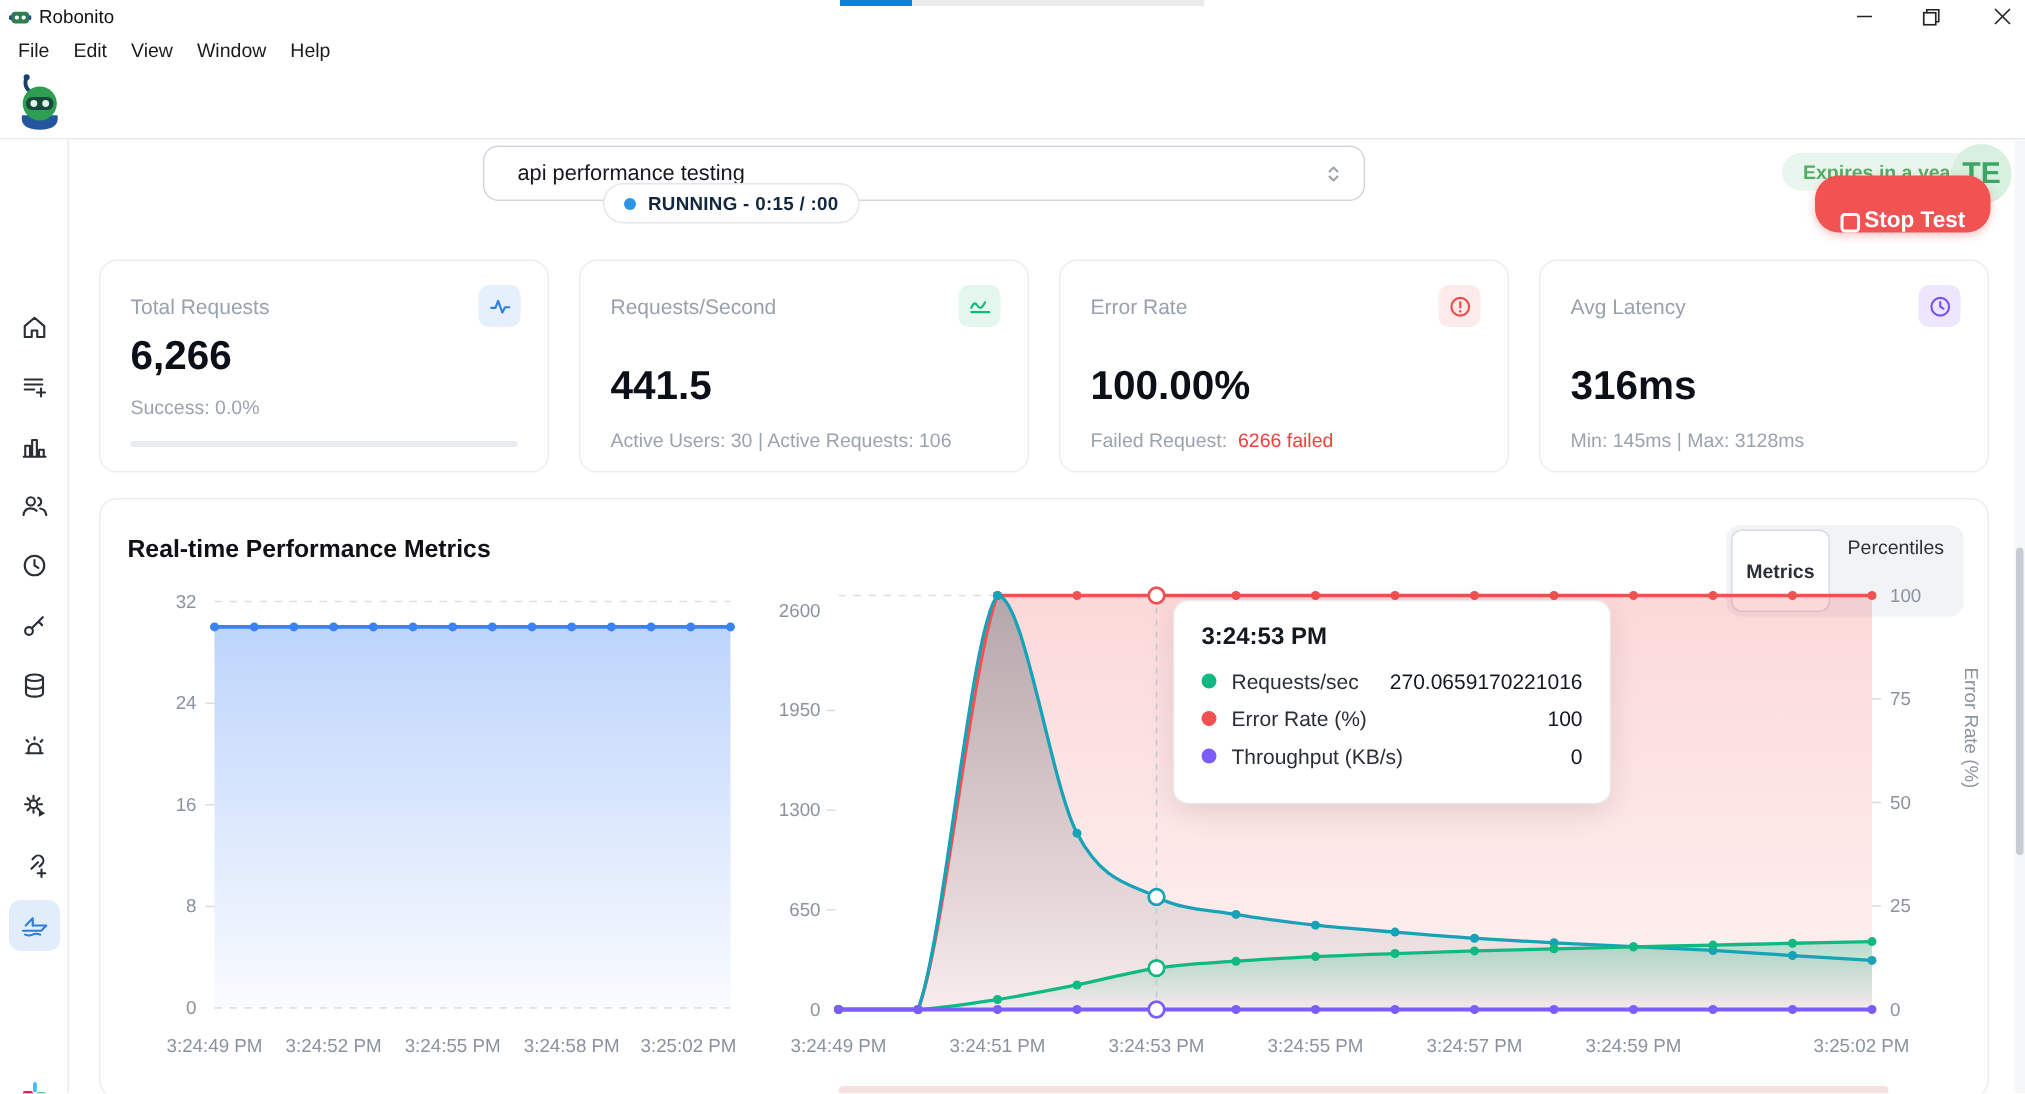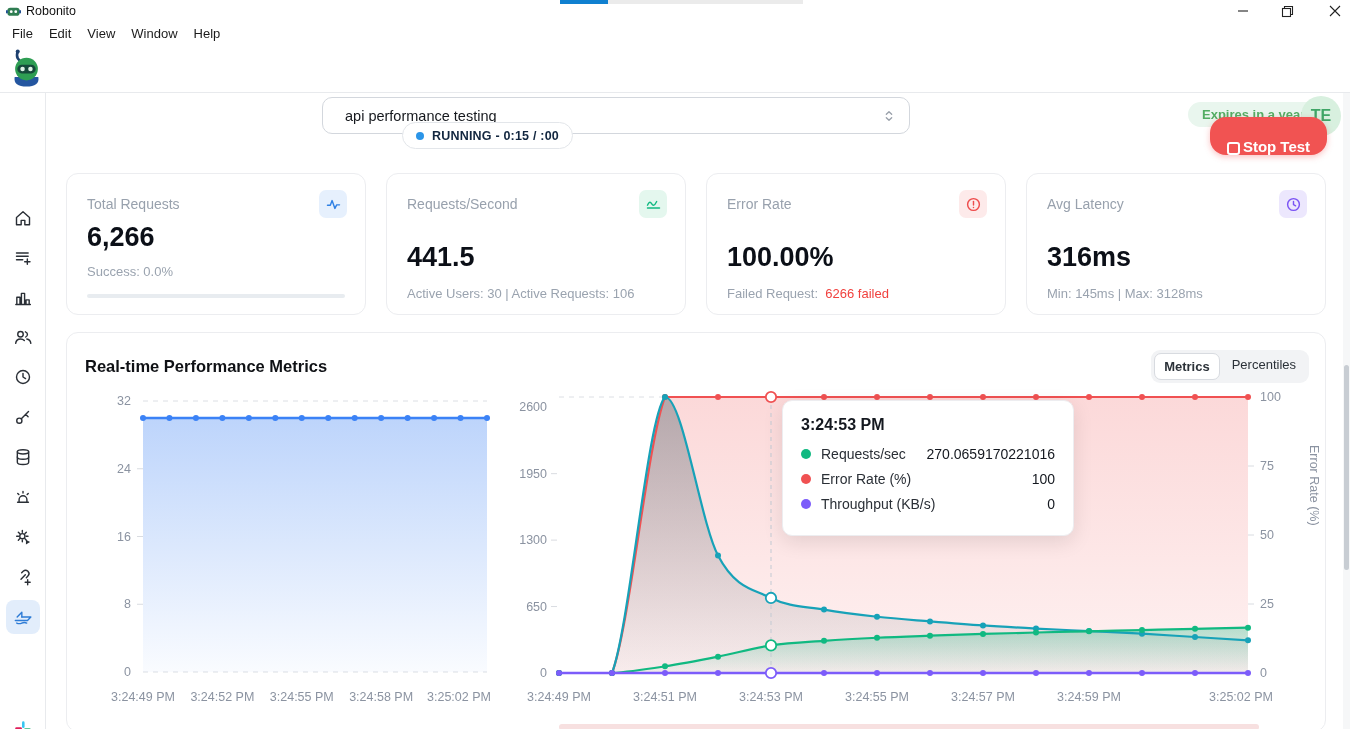--- a/index.html
+++ b/index.html
@@ -14,21 +14,21 @@
   .tb-progress-fill{width:48px;height:4px;background:#1080d0}
   .tb-btn{position:absolute;top:0;width:30px;height:22px;display:flex;align-items:center;justify-content:center;cursor:pointer}
   
   .menubar{position:absolute;left:4px;top:22px;height:23px;display:flex;align-items:center}
   .menu-item{padding:0 8px;font-size:13px;color:#1b1b1b;line-height:23px;cursor:pointer}
   
   .appheader{position:absolute;left:0;top:45px;width:1350px;height:48px;background:#fff;border-bottom:1px solid #e8eaed}
   .project-select{position:absolute;left:322px;top:52px;width:588px;height:37px;border:1px solid #d3d7dd;border-radius:10px;background:#fff;display:flex;align-items:center;padding:0 22px;font-size:14.5px;color:#15181d;cursor:pointer}
   .updown{position:absolute;right:12px;top:10px}
   .license{position:absolute;left:1188px;top:57px;height:25px;border-radius:13px;background:#e9f6ee;color:#53ad63;font-size:13px;font-weight:bold;display:flex;align-items:center;padding:0 14px}
-  .avatar{position:absolute;left:1301px;top:51px;width:40px;height:40px;border-radius:50%;background:#d8f0df;color:#3fa566;font-size:16px;font-weight:bold;display:flex;align-items:center;justify-content:center;cursor:pointer}
+  .avatar{position:absolute;left:1301px;top:51px;width:40px;height:40px;border-radius:50%;background:#d8f0df;color:#3fa566;font-size:20px;font-weight:bold;display:flex;align-items:center;justify-content:center;cursor:pointer}
   
   .sidebar{position:absolute;left:0;top:93px;width:46px;height:636px;background:#fff;border-right:1px solid #e8eaed}
   .side-item{position:absolute;left:6px;width:34px;height:34px;display:flex;align-items:center;justify-content:center;border-radius:8px;cursor:pointer}
   .side-item.active{background:#e2edfb}
   .side-item.active svg.ic{stroke:#2e7cd6}
   
   .title-box{position:absolute;left:58px;top:113px;height:46px;border:3px solid #e01f1f;display:flex;align-items:center;padding:0 14px;font-size:23px;font-weight:bold;color:#0a0a0a;background:#fff}
   .run-badge{position:absolute;left:402px;top:122px;height:27px;border:1px solid #e3e6ea;border-radius:14px;background:#fff;display:flex;align-items:center;padding:0 13px;gap:8px}
   .run-dot{width:8px;height:8px;border-radius:50%;background:#2b95e8}
   .run-text{font-size:12.5px;font-weight:bold;color:#12263f;letter-spacing:.2px}
@@ -41,21 +41,21 @@
   .card-value{position:absolute;left:20px;font-size:27px;font-weight:bold;color:#0b0f17}
   .card-sub{position:absolute;left:20px;font-size:13px;color:#9aa3af;white-space:nowrap}
   .card-progress{position:absolute;left:20px;right:20px;top:120px;height:4px;border-radius:2px;background:#e8ecf0}
   .card-progress-fill{height:4px;border-radius:2px;background:#3b82f6}
   .sub-red{color:#f0413e}
   
   .panel{position:absolute;left:66px;top:332px;width:1260px;height:400px;background:#fff;border:1px solid #ecedf0;border-radius:12px}
   .panel-title{position:absolute;left:18px;top:24px;font-size:16.5px;font-weight:bold;color:#0f1115}
   .toggle{position:absolute;right:16px;top:17px;background:#f2f3f5;border-radius:9px;padding:3px;display:flex;gap:2px}
   .toggle .tab{font-size:13px;color:#2b3138;padding:4px 10px;border-radius:7px;cursor:pointer}
-  .toggle .tab.active{background:#fff;border:1px solid #d8dbe0;font-weight:bold;padding:5px 9px}
+  .toggle .tab.active{background:#fff;border:1px solid #d8dbe0;font-weight:bold;padding:19px 9px}
   .tick{font-size:12.5px;fill:#8b93a1}
   svg text{font-family:"Liberation Sans",sans-serif}
   .err-axis{position:absolute;left:1240px;top:112px;height:150px;writing-mode:vertical-rl;font-size:12.5px;color:#8b93a1}
   
   .tooltip{position:absolute;left:715px;top:67px;width:292px;background:#fff;border:1px solid #ededf0;border-radius:10px;box-shadow:0 6px 20px rgba(0,0,0,.10);padding:15px 18px 14px;z-index:5}
   .tt-title{font-size:16px;font-weight:bold;color:#14181f;margin-bottom:12px}
   .tt-row{display:flex;align-items:center;margin:9px 0;font-size:14px}
   .tt-dot{width:10px;height:10px;border-radius:50%;margin-right:10px;flex:none}
   .tt-label{color:#2a2f36}
   .tt-val{margin-left:auto;color:#14181f}

